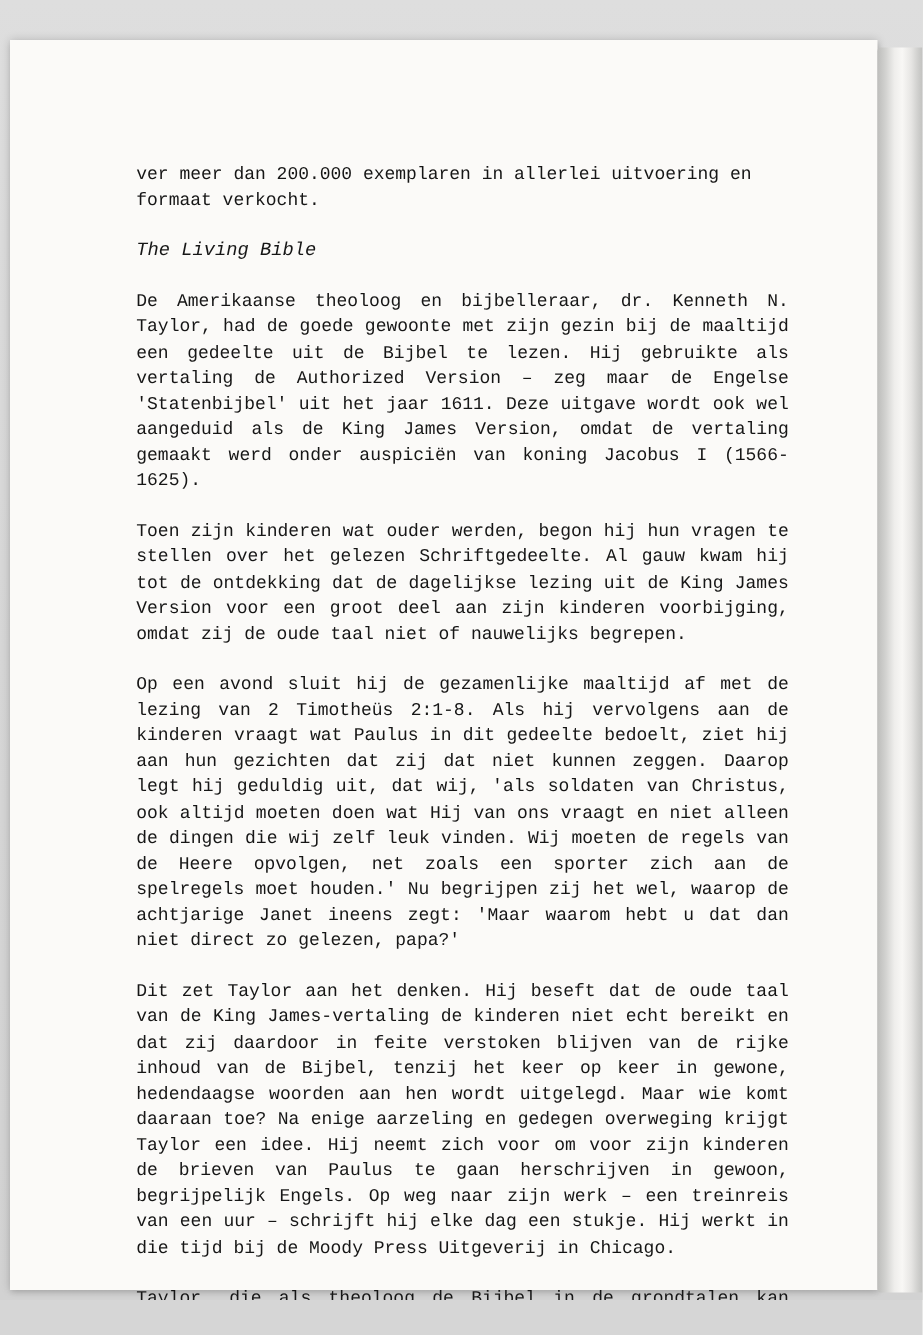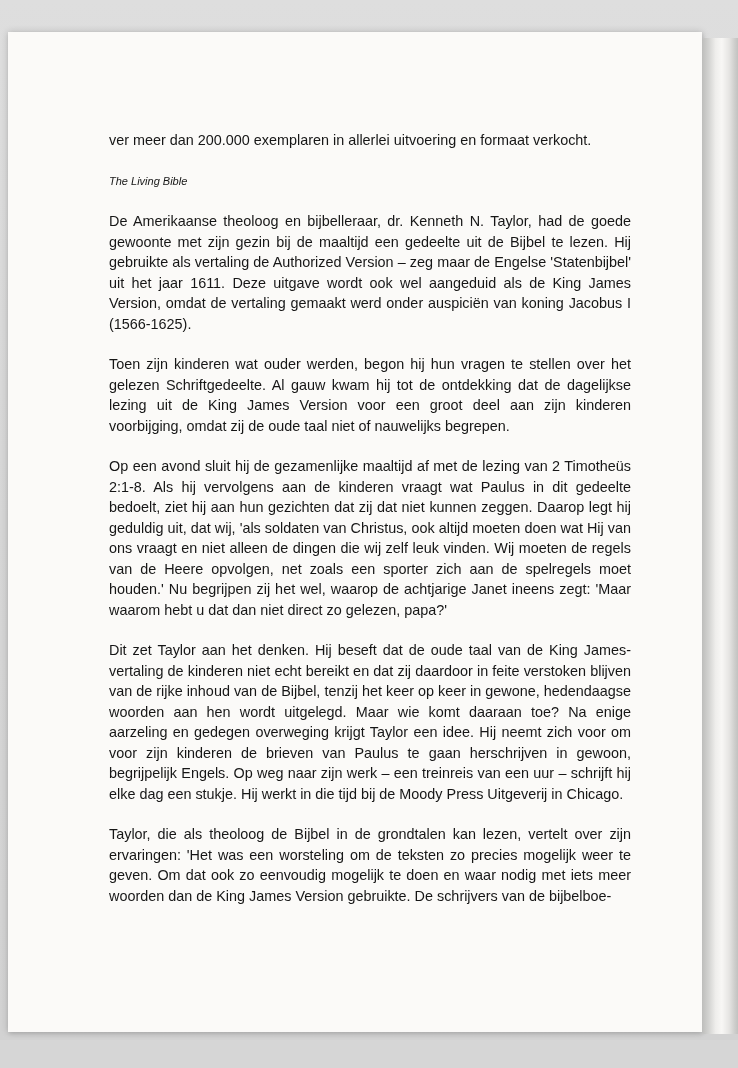--- a/index.html
+++ b/index.html
@@ -6,21 +6,21 @@
     margin: 0;
     padding: 0;
     background: #d6d6d6;
   }
   .scene {
     position: relative;
     width: 738px;
     height: 1040px;
     background: linear-gradient(180deg, #dedede 0%, #d6d6d6 50%, #d2d2d2 100%);
     overflow: hidden;
-    font-family: Liberation Sans, sans-serif;
+    font-family: Liberation Mono, monospace;
   }
   
   .page {
     position: absolute;
     left: 8px;
     top: 32px;
     width: 694px;
     height: 1000px;
     background: #fbfaf8;
     box-shadow: 0 0 7px rgba(0,0,0,0.18), 1px 2px 4px rgba(0,0,0,0.10);
@@ -54,21 +54,21 @@
   }
   .text-block p {
     margin: 0 0 20px 0;
   }
   .continued-line {
     text-align: left;
   }
   .section-heading {
     font-style: italic;
     font-weight: normal;
-    font-size: 11px;
+    font-size: 15px;
     line-height: 20.5px;
     margin: 0 0 20px 0;
     text-align: left;
   }
   .page-number {
     margin-top: 30px;
     text-align: left;
     font-size: 14.4px;
     color: #161616;
   }

